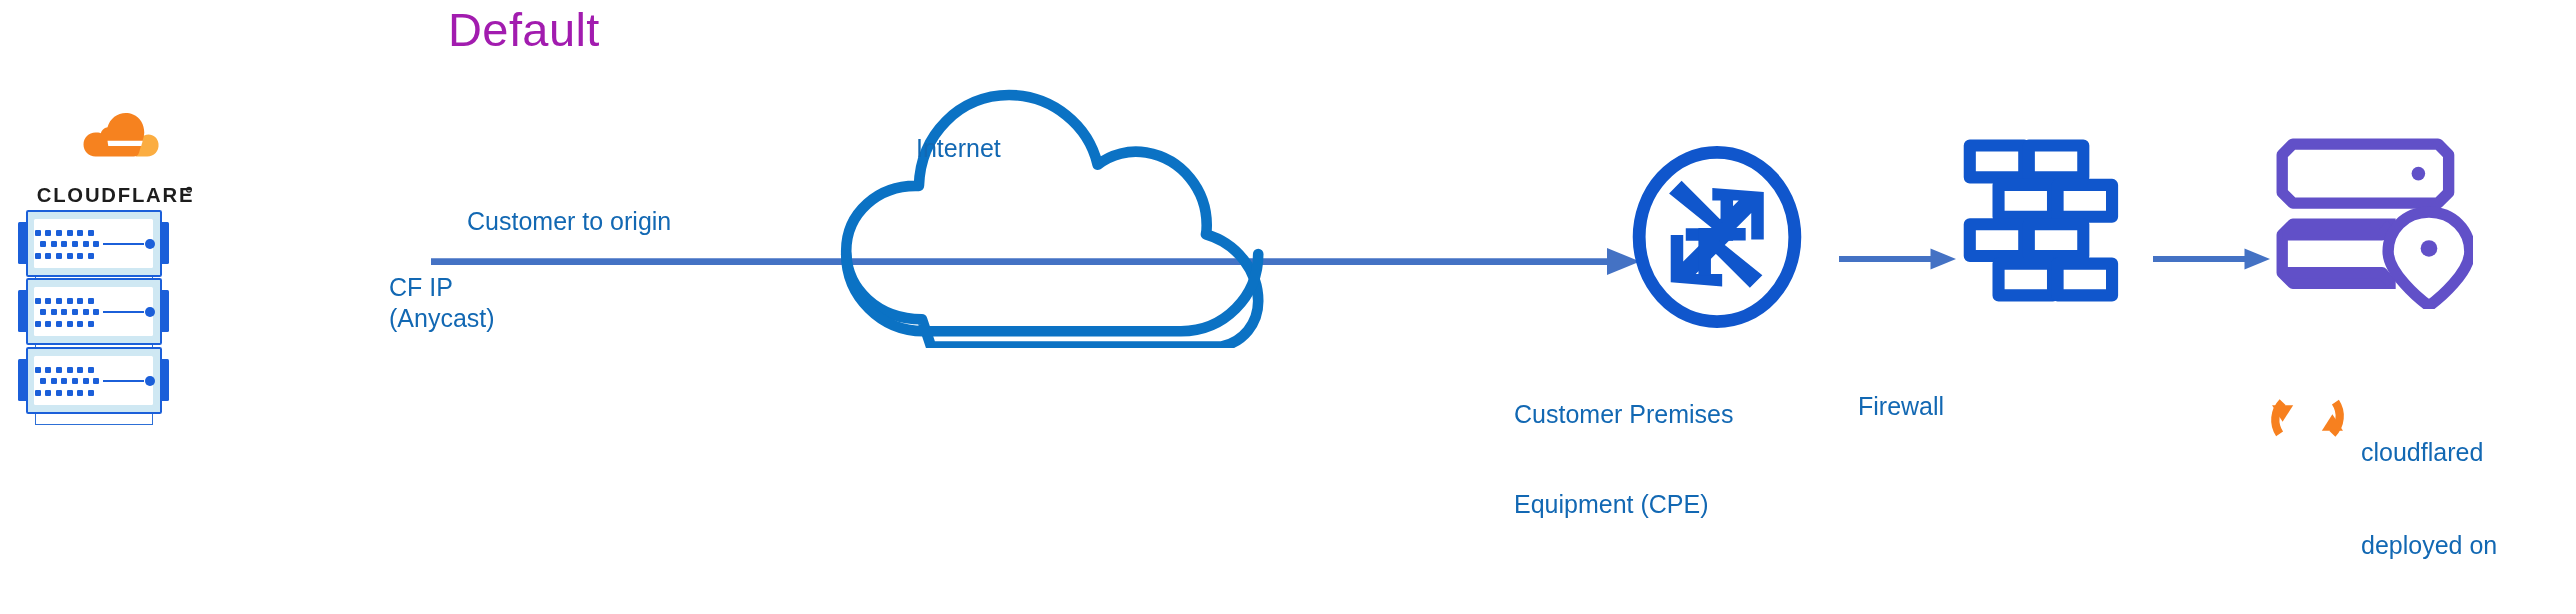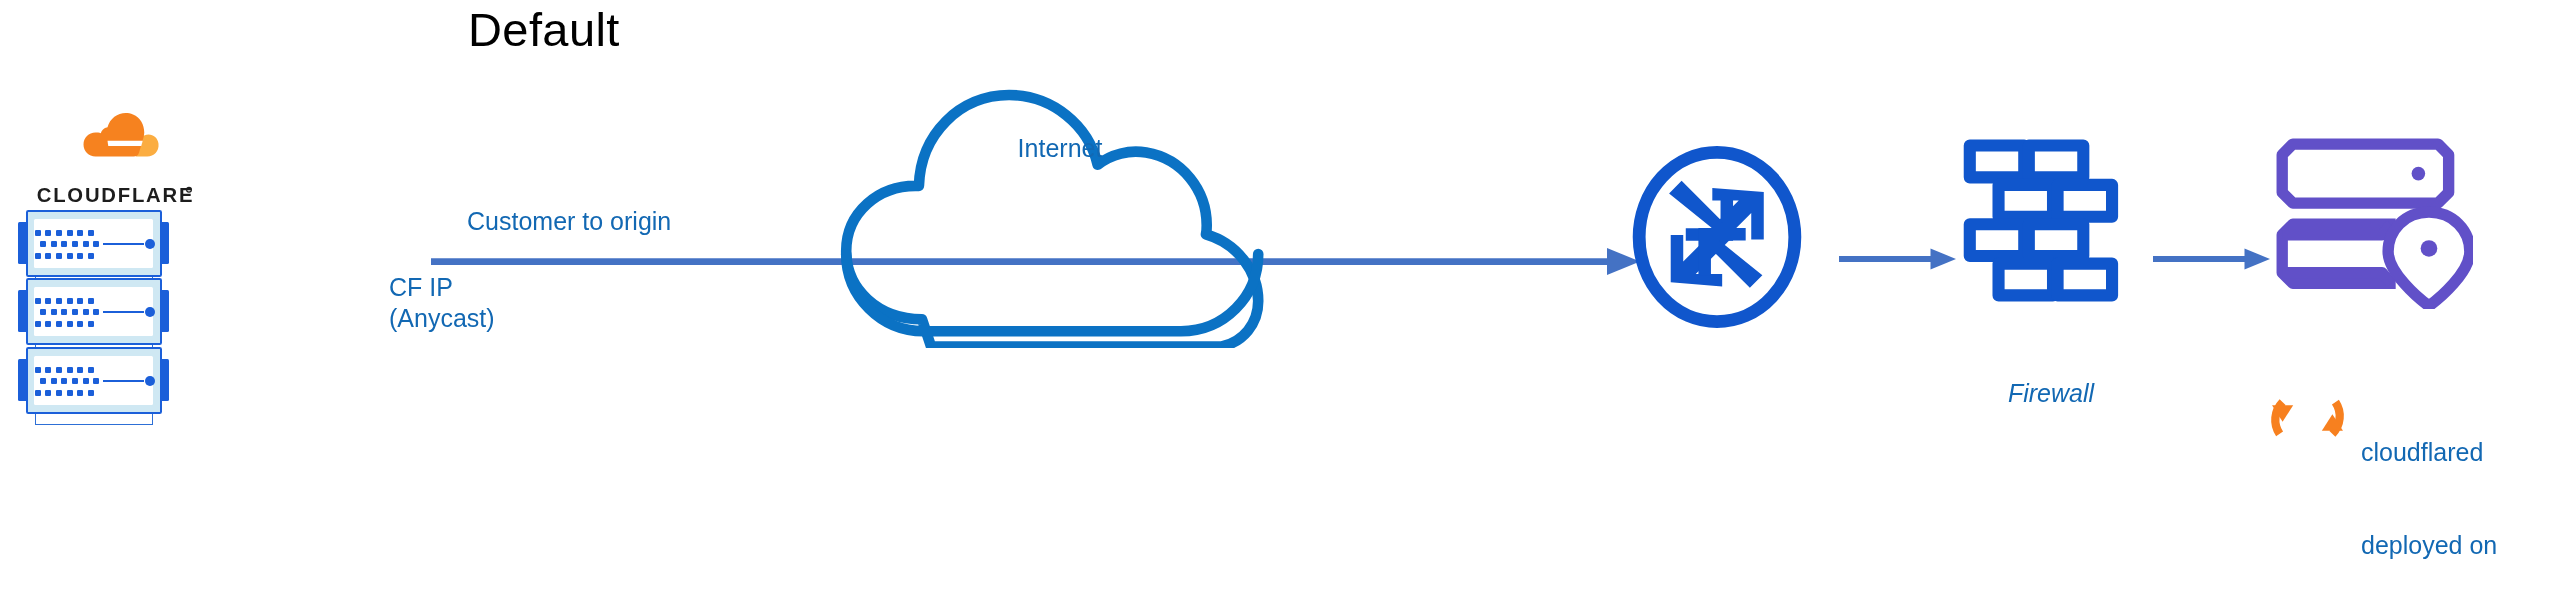--- a/index.html
+++ b/index.html
@@ -14,24 +14,24 @@
     position: relative;
     width: 2576px;
     height: 614px;
     background: #ffffff;
     overflow: hidden;
   }
 
   
   #title {
     position: absolute;
-    left: 468px;
+    left: 448px;
     top: 1.5px;
     font-size: 47px;
-    color: #000000;
+    color: #a21caf;
     letter-spacing: 0.4px;
     white-space: nowrap;
   }
 
   
   #cf-logo {
     position: absolute;
     left: 36px;
     top: 110px;
     width: 159px;
@@ -142,21 +142,21 @@
 
   
   .dlabel {
     position: absolute;
     color: #1268B3;
     font-size: 25px;
     line-height: 30px;
     white-space: pre;
   }
   .dlabel.center {
-    text-align: center;
+    text-align: left;
   }
 
   
   #request-arrow {
     position: absolute;
     left: 424px;
     top: 242px;
     width: 1226px;
     height: 39px;
   }
@@ -195,23 +195,22 @@
   #fw-icon {
     position: absolute;
     left: 1962px;
     top: 138px;
     width: 176px;
     height: 168px;
   }
   #fw-label {
     position: absolute;
     left: 1858px;
-    top: 318px;
+    top: 331px;
     width: 386px;
-    font-style: italic;
   }
 
   
   #arrow-cpe-fw {
     position: absolute;
     left: 1837px;
     top: 244px;
     width: 121px;
     height: 30px;
   }
@@ -417,20 +416,24 @@
 
       <g fill="#1056CC">
         <path d="M66 196 L66 128 L84 128 L84 166 L140 110 L158 128 L102 184 L140 184 L140 202 Z" transform="translate(-2,-4) scale(0.92) translate(12,16)"></path>
       </g>
 
       <g fill="#1056CC">
         <path d="M196 190 L178 208 L122 152 L122 190 L104 190 L104 122 L172 122 L172 140 L134 140 Z" transform="translate(-4,-6) scale(0.92) translate(16,14)"></path>
       </g>
     </svg>
   </div>
+  <div id="cpe-label" class="dlabel center">
+    <div>Customer Premises</div>
+    <div>Equipment (CPE)</div>
+  </div>
 
   <div id="arrow-cpe-fw">
     <svg viewBox="0 0 160 40" width="121" height="30" aria-hidden="true">
       <line x1="2" y1="20" x2="128" y2="20" stroke="#4472C4" stroke-width="8"></line>
       <polygon points="124,6 158,20 124,34" fill="#4472C4"></polygon>
     </svg>
   </div>
 
   <div id="fw-icon">
     <svg viewBox="0 0 232 222" width="176" height="168" aria-hidden="true">

